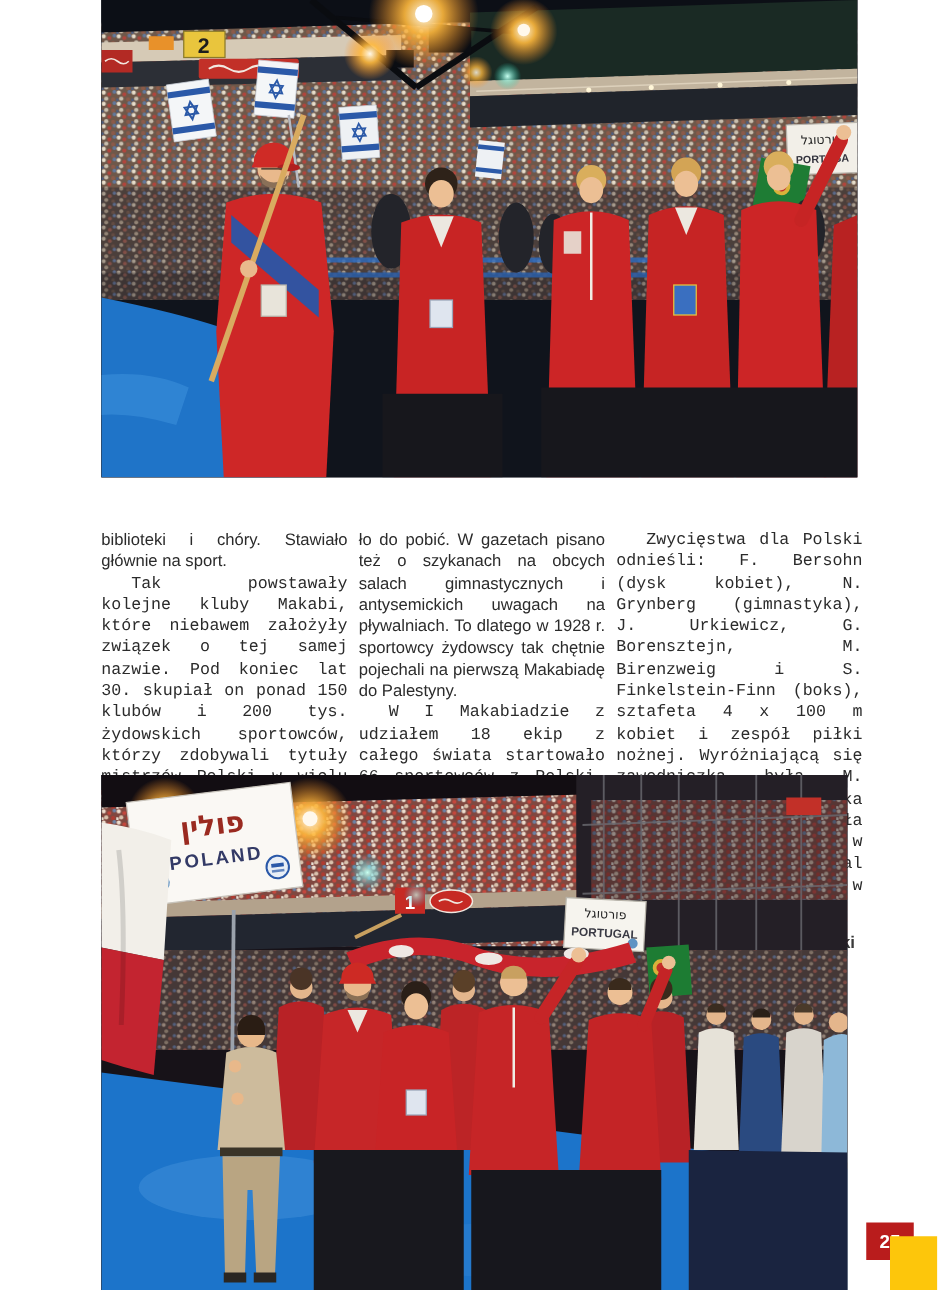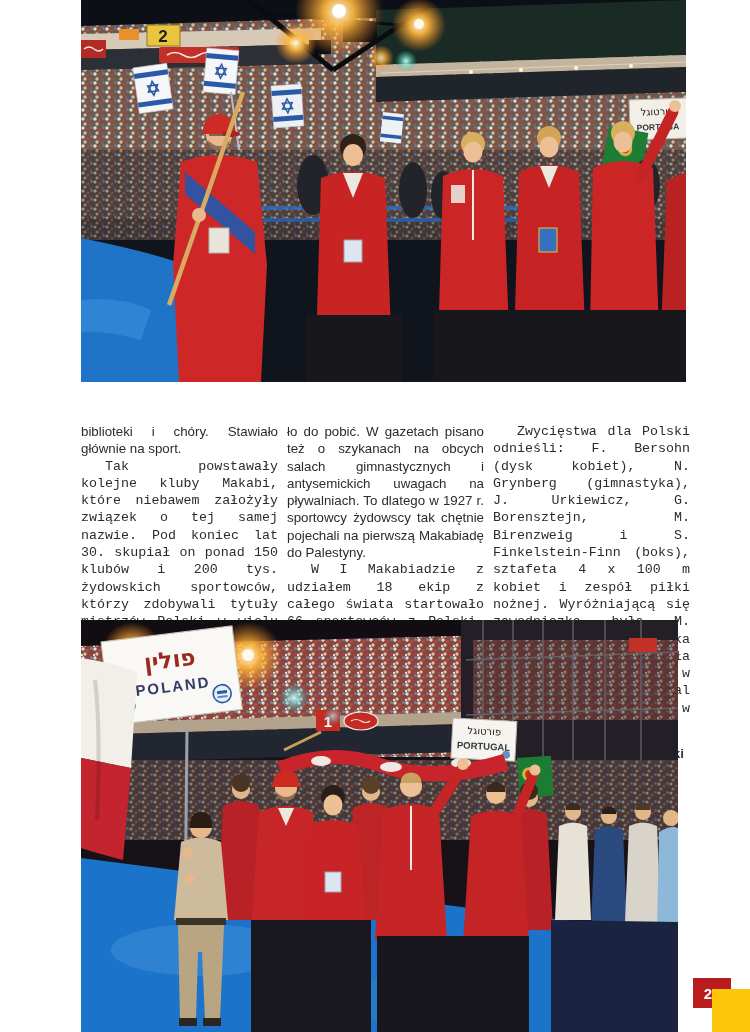--- a/index.html
+++ b/index.html
@@ -225,21 +225,21 @@
       <rect x="352" y="310" width="253" height="72" fill="#17171c"></rect>
     </svg>
   </div>
 
   <div class="text-block">
     <div class="col">
       <p>biblioteki i chóry. Stawiało głównie na sport.</p>
       <p class="indent">Tak powstawały kolejne kluby Makabi, które niebawem założyły związek o tej samej nazwie. Pod koniec lat 30. skupiał on ponad 150 klubów i 200 tys. żydowskich sportowców, którzy zdobywali tytuły mistrzów Polski w wielu dyscyplinach. Jednak atmosfera dla żydowskich sportowców nie była przyjazna. Makabi Warszawa otworzył własny tor łyżwiarski, bo na obcych ślizgawkach dochodzi-</p>
     </div>
     <div class="col">
-      <p>ło do pobić. W gazetach pisano też o szykanach na obcych salach gimnastycznych i antysemickich uwagach na pływalniach. To dlatego w 1927 r. sportowcy żydowscy tak chętnie pojechali na pierwszą Makabiadę do Palestyny.</p>
+      <p>ło do pobić. W gazetach pisano też o szykanach na obcych salach gimnastycznych i antysemickich uwagach na pływalniach. To dlatego w 1928 r. sportowcy żydowscy tak chętnie pojechali na pierwszą Makabiadę do Palestyny.</p>
       <p class="indent">W I Makabiadzie z udziałem 18 ekip z całego świata startowało 66 sportowców z Polski, którzy zajęli drużynowo pierwsze miejsce z wynikiem 368 pkt., wyprzedzając Austrię (281 pkt.) i USA (277 pkt.).</p>
     </div>
     <div class="col">
       <p class="indent">Zwycięstwa dla Polski odnieśli: F. Bersohn (dysk kobiet), N. Grynberg (gimnastyka), J. Urkiewicz, G. Borensztejn, M. Birenzweig i S. Finkelstein-Finn (boks), sztafeta 4 x 100 m kobiet i zespół piłki nożnej. Wyróżniającą się zawodniczką była M. Freiwald (lekka atletyka), która zajęła drugie miejsce w trójboju i w skoku w dal oraz trzecie miejsce w skoku wzwyż.</p>
       <div class="byline">
         <span class="marker"></span>
         <span>Tomasz Kossakowski</span>
       </div>
     </div>
   </div>

